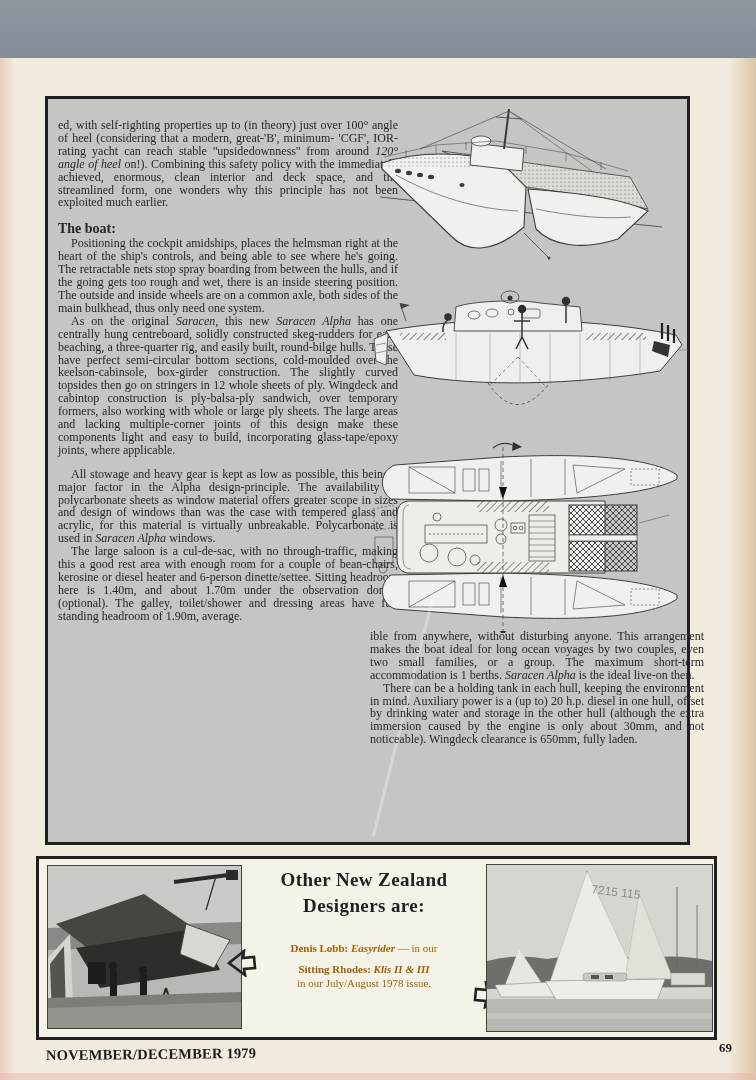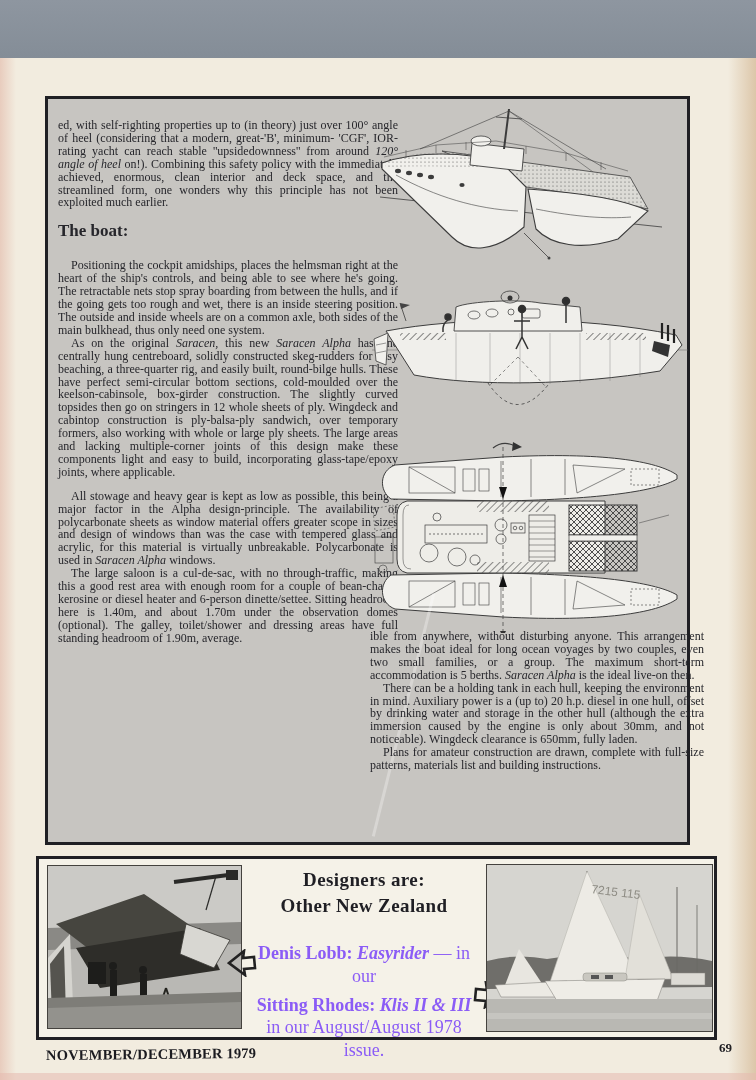--- a/index.html
+++ b/index.html
@@ -18,21 +18,21 @@
   .edge-bottom{position:absolute;left:0;top:1073px;width:756px;height:7px;background:rgba(229,185,175,.55);}
 
   .main-box{position:absolute;left:45px;top:96px;width:645px;height:749px;
     background:#c7c5c1;border:3px solid #202024;box-sizing:border-box;}
 
   .leftcol{position:absolute;left:10px;top:20px;width:340px;}
   .rightcol{position:absolute;left:325px;top:534px;width:334px;}
   .para{font-size:12px;line-height:12.9px;text-align:justify;margin:0;}
   .para.gap{margin-top:11px;}
   .indent{text-indent:13px;}
-  .boat-heading{font-weight:bold;font-size:17px;margin:12px 0 18px 0;font-family:Liberation Serif, serif;}
+  .boat-heading{font-weight:bold;font-size:14px;margin:12px 0 0 0;font-family:Liberation Serif, serif;}
   .it{font-style:italic;}
 
   .draw{position:absolute;}
   .draw1{left:328px;top:6px;width:292px;height:160px;}
   .draw2{left:322px;top:188px;width:320px;height:148px;}
   .draw3{left:325px;top:342px;width:316px;height:192px;}
   .draw svg{display:block;width:100%;height:100%;}
 
   .crease{position:absolute;left:402px;top:590px;width:3px;height:250px;
     background:rgba(255,255,255,.30);transform:rotate(14deg);pointer-events:none;}
@@ -40,21 +40,21 @@
   .bottom-box{position:absolute;left:36px;top:856px;width:681px;height:184px;
     background:#f5f2e8;border:3px solid #202024;box-sizing:border-box;}
   .photo{position:absolute;border:1px solid #44423e;}
   .photo-left{left:8px;top:6px;width:193px;height:162px;}
   .photo-right{left:447px;top:5px;width:225px;height:166px;}
   .photo svg{display:block;width:100%;height:100%;}
 
   .designers{position:absolute;left:206px;top:8px;width:238px;text-align:center;}
   .designers-title{font-weight:bold;font-size:19px;line-height:1.35;letter-spacing:.4px;color:#1f1f24;}
   .entries{margin-top:24px;}
-  .entry{font-size:18px;line-height:1.24;margin-bottom:7px;color:#8b5cf6;}
+  .entry{font-size:11px;line-height:1.24;margin-bottom:7px;color:#a16207;}
   .entry .nm{font-weight:bold;}
   .entry .bt{font-weight:bold;font-style:italic;}
   .arrow{position:absolute;width:30px;height:28px;}
   .arrow-left{left:-18px;top:82px;}
   .arrow-right{right:-20px;top:114px;}
 
   .footer-issue{position:absolute;left:46px;top:1046px;font-weight:bold;
     font-size:14.5px;letter-spacing:.2px;color:#1b1b20;transform:rotate(-.6deg);}
   .page-num{position:absolute;right:24px;top:1040px;font-weight:bold;font-size:13px;color:#1b1b20;}
   .ln{stroke:#3c3c3c;fill:none;}
@@ -241,23 +241,22 @@
       <polygon points="127,190 133,190 130,196" fill="#333"></polygon>
       <path d="M120,7 Q130,-1 142,5" class="ln" stroke-width="1.2"></path>
       <polygon points="140,1 149,6 139,10" fill="#333"></polygon>
     </svg>
   </div>
 </div>
 
 <div class="crease"></div>
 
 <div class="rightcol" style="position:absolute;left:370px;top:630px;width:334px;">
-  <p class="para"><span>ible from anywhere, without disturbing anyone. This arrangement makes the boat ideal for long ocean voyages by two couples, even two small families, or a group. The maximum short-term accommodation is 5 berths. </span><span class="it">Saracen Alpha</span><span> is the ideal live-on then.</span></p>
+  <p class="para"><span>ible from anywhere, without disturbing anyone. This arrangement makes the boat ideal for long ocean voyages by two couples, even two small families, or a group. The maximum short-term accommodation is 1 berths. </span><span class="it">Saracen Alpha</span><span> is the ideal live-on then.</span></p>
   <p class="para indent">There can be a holding tank in each hull, keeping the environment in mind. Auxiliary power is a (up to) 20 h.p. diesel in one hull, offset by drinking water and storage in the other hull (although the extra immersion caused by the engine is only about 30mm, and not noticeable). Wingdeck clearance is 650mm, fully laden.</p>
-  <p class="para indent">Plans for amateur construction are drawn, complete with full-size patterns, materials list and building instructions.</p>
 </div>
 
 <div class="bottom-box">
   <div class="photo photo-left">
     <svg viewBox="0 0 193 162" preserveAspectRatio="none">
       <rect width="193" height="162" fill="#b9b8b4"></rect>
       <rect width="193" height="72" fill="#cbcac6"></rect>
       <path d="M0,62 L193,56 L193,78 L0,84 Z" fill="#8a8985"></path>
       <line x1="126" y1="16" x2="188" y2="8" stroke="#2a2a28" stroke-width="4"></line>
       <line x1="168" y1="10" x2="158" y2="44" stroke="#2a2a28" stroke-width="1.2"></line>
@@ -279,32 +278,32 @@
           <line x1="118" y1="122" x2="128" y2="152"></line>
         <line x1="110" y1="142" x2="126" y2="142"></line>
       </g>
       <rect y="132" width="193" height="30" fill="#93928d"></rect>
       <path d="M0,132 L193,126 L193,136 L0,142 Z" fill="#7e7d78"></path>
     </svg>
   </div>
 
   <div class="designers">
     <div class="designers-title">
+      <div>Other New Zealand</div>
       <div>Designers are:</div>
-      <div>Other New Zealand</div>
     </div>
     <div class="entries">
       <div class="entry">
         <span class="nm">Denis Lobb:</span>
         <span class="bt">Easyrider</span><span> — in our</span>
       </div>
       <div class="entry">
         <span class="nm">Sitting Rhodes:</span>
         <span class="bt">Klis II &amp; III</span>
-        <div>in our August/August 1978 issue.</div>
+        <div>in our July/August 1978 issue.</div>
       </div>
     </div>
     <svg class="arrow arrow-left" viewBox="0 0 30 28">
       <path d="M2,14 L17,2 L16,9 L27,8 L28,19 L17,20 L18,26 Z" fill="none" stroke="#222" stroke-width="2.6"></path>
     </svg>
     <svg class="arrow arrow-right" viewBox="0 0 30 28">
       <path d="M28,14 L13,2 L14,9 L3,8 L2,19 L13,20 L12,26 Z" fill="none" stroke="#222" stroke-width="2.6"></path>
     </svg>
   </div>
 

